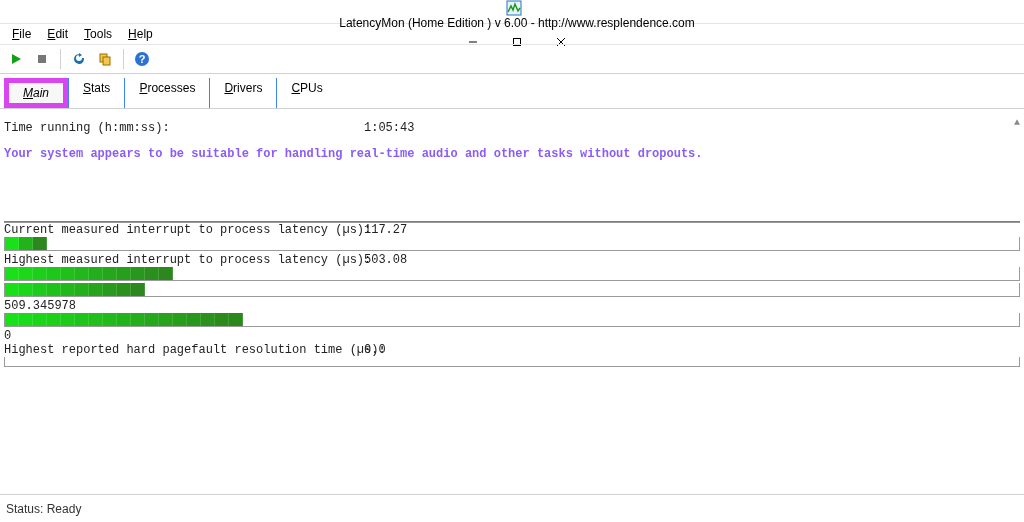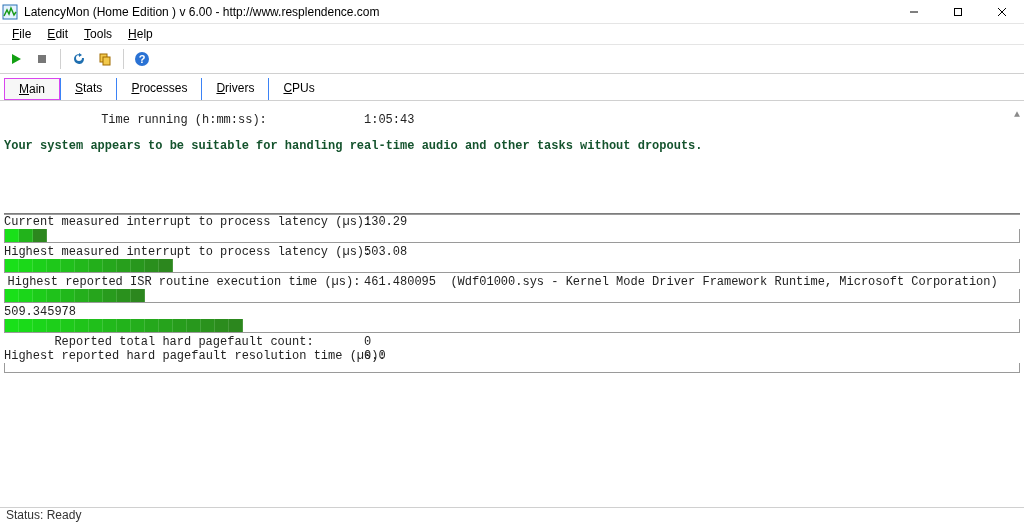--- a/index.html
+++ b/index.html
@@ -13,25 +13,26 @@
     overflow: hidden;
     display: flex;
     flex-direction: column;
     color: #000;
   }
   
   .titlebar {
     height: 24px;
     display: flex;
     align-items: center;
-    padding: 0 0 0 2px;
+    padding: 0 0 0 10px;
     font-size: 12px;
     color: #000;
     border-bottom: 1px solid #e5e5e5;
     user-select: none;
+    flex-direction: column;
   }
   .titlebar .app-icon {
     width: 16px; height: 16px;
     margin-right: 6px;
     display:inline-flex; align-items:center; justify-content:center;
   }
   .titlebar .title { flex: 1; }
   .titlebar .win-btns { display:flex; }
   .titlebar .win-btn {
     width: 44px; height: 24px;
@@ -83,45 +84,46 @@
     user-select:none;
   }
   .tab {
     padding: 3px 14px;
     font-size: 12px;
     border-left:1px solid #3b82f6;
     cursor: default;
   }
   .tab:first-child { border-left:none; }
   .tab.active {
-    border:1px solid #d946ef;
+    border:5px solid #d946ef;
     background:#f7f7f7;
     position:relative;
+    font-style:italic;
   }
   .tab u { text-decoration: underline; }
   
   .content {
     flex:1;
     overflow:auto;
     padding: 12px 4px 0 4px;
     font-family: "Courier New", monospace;
     font-size: 12px;
     color:#222;
     position:relative;
   }
   .content .scroll-up {
     position:absolute; right:4px; top:8px; font-size:10px; color:#8a8a8a;
   }
   .row {
     display:flex;
     white-space: pre;
   }
-  .row .label { width: 360px; text-align: center; }
+  .row .label { width: 360px; }
   .row .val { }
-  .row.mono-green { color:#14532d; font-weight:bold; margin: 12px 0 18px 0;}
+  .row.mono-green { color:#8b5cf6; font-weight:bold; margin: 12px 0 18px 0;}
   .section-spacer { height:38px; }
   .hr {
     height:2px;
     background:#9a9a9a;
     border-top:1px solid #7d7d7d;
     margin-top:4px;
   }
   .bar-slot {
     height:14px;
     border:1px solid #9a9a9a;
@@ -135,21 +137,21 @@
     display:flex;
   }
   .seg {
     width:14px;
     height:100%;
     margin-right:0px;
     border-right:1px solid #ffffff22;
   }
   
   .statusbar {
-    height: 15px;
+    height: 28px;
     border-top:1px solid #d0d0d0;
     display:flex; align-items:center;
     padding: 0 6px;
     font-size:12px;
     color:#333;
   }
 </style>
 </head>
 <body>
 
@@ -238,21 +240,21 @@
 
   <div class="row mono-green">
     <span>Your system appears to be suitable for handling real-time audio and other tasks without dropouts.</span>
   </div>
 
   <div class="section-spacer"></div>
   <div class="hr"></div>
 
   <div class="row">
     <span class="label">Current measured interrupt to process latency (µs):</span>
-    <span class="val">130.29</span>
+    <span class="val">117.27</span>
   </div>
   <div class="bar-slot">
       <div class="bar">
         <div class="seg" style="background: rgb(25, 224, 25);"></div>
         <div class="seg" style="background: rgb(34, 179, 27);"></div>
         <div class="seg" style="background: rgb(44, 135, 30);"></div>
       </div>
     </div>
 
   <div class="row">
@@ -269,25 +271,20 @@
         <div class="seg" style="background: rgb(34, 184, 27);"></div>
         <div class="seg" style="background: rgb(35, 175, 27);"></div>
         <div class="seg" style="background: rgb(37, 167, 28);"></div>
         <div class="seg" style="background: rgb(39, 159, 28);"></div>
         <div class="seg" style="background: rgb(40, 151, 29);"></div>
         <div class="seg" style="background: rgb(42, 143, 29);"></div>
         <div class="seg" style="background: rgb(44, 135, 30);"></div>
       </div>
     </div>
 
-  <div class="row">
-    <span class="label">Highest reported ISR routine execution time (µs):</span>
-    <span>461.480095</span><span>  </span>
-    <span>(Wdf01000.sys - Kernel Mode Driver Framework Runtime, Microsoft Corporation)</span>
-  </div>
   <div class="bar-slot">
       <div class="bar">
         <div class="seg" style="background: rgb(25, 224, 25);"></div>
         <div class="seg" style="background: rgb(27, 214, 26);"></div>
         <div class="seg" style="background: rgb(29, 204, 26);"></div>
         <div class="seg" style="background: rgb(31, 194, 27);"></div>
         <div class="seg" style="background: rgb(33, 184, 27);"></div>
         <div class="seg" style="background: rgb(36, 175, 28);"></div>
         <div class="seg" style="background: rgb(38, 165, 28);"></div>
         <div class="seg" style="background: rgb(40, 155, 29);"></div>
@@ -315,21 +312,20 @@
         <div class="seg" style="background: rgb(38, 163, 28);"></div>
         <div class="seg" style="background: rgb(39, 157, 28);"></div>
         <div class="seg" style="background: rgb(40, 152, 29);"></div>
         <div class="seg" style="background: rgb(42, 146, 29);"></div>
         <div class="seg" style="background: rgb(43, 140, 29);"></div>
         <div class="seg" style="background: rgb(44, 135, 30);"></div>
       </div>
     </div>
 
   <div class="row">
-    <span class="label">Reported total hard pagefault count:</span>
     <span class="val">0</span>
   </div>
 
   <div class="row">
     <span class="label">Highest reported hard pagefault resolution time (µs):</span>
     <span class="val">0.0</span>
   </div>
   <div class="bar-slot" style="height:10px">
       <div class="bar"></div>
     </div>

